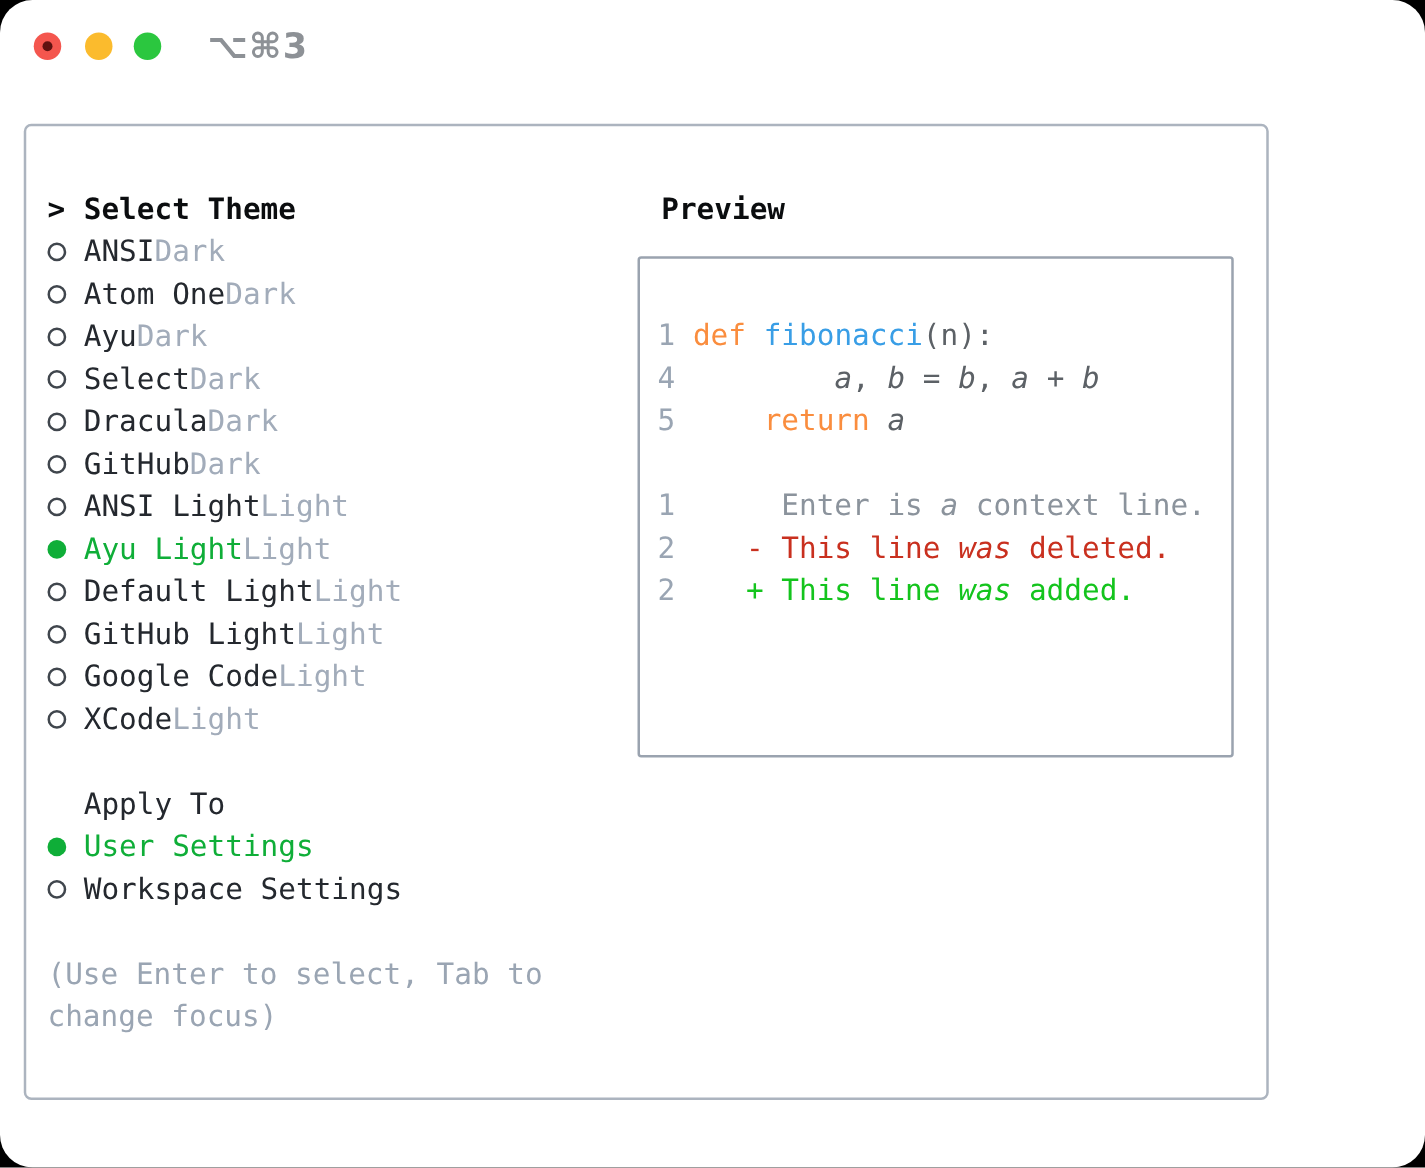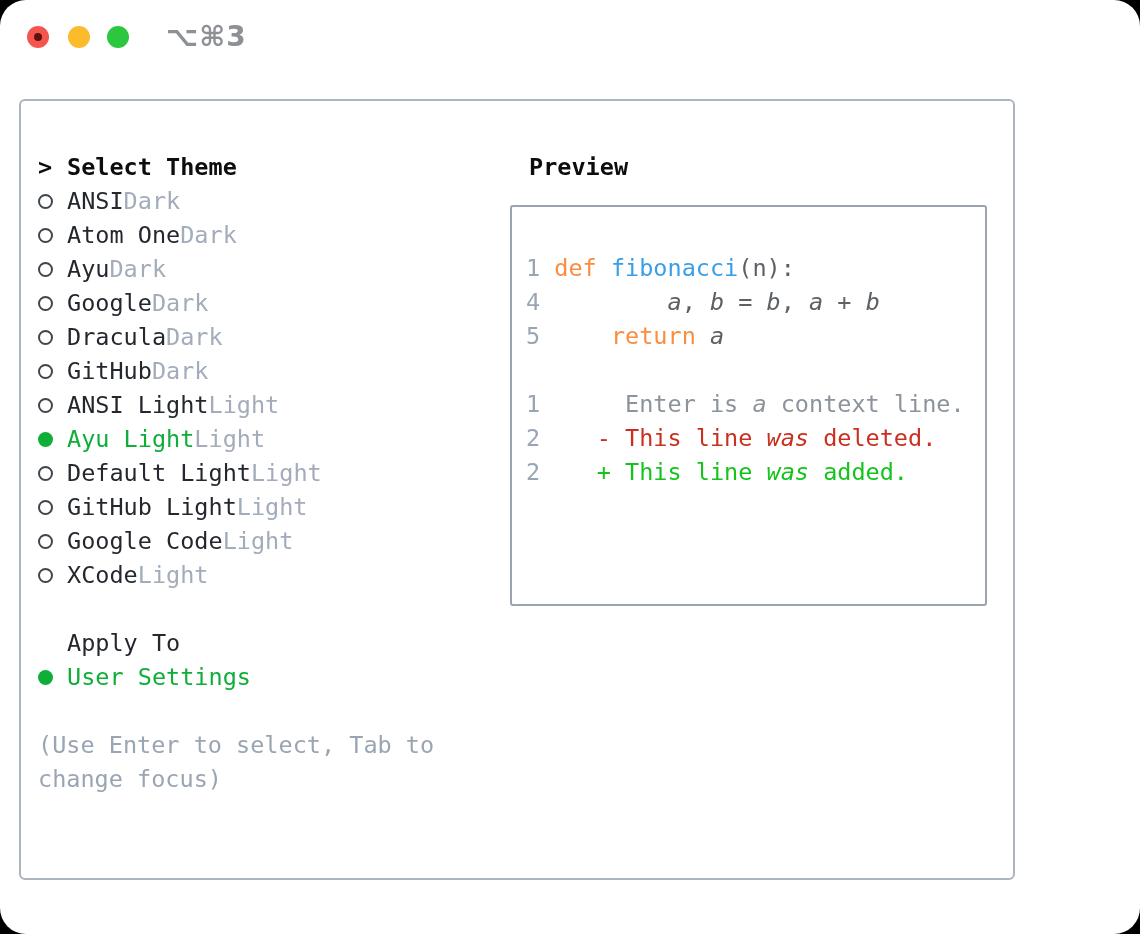--- a/index.html
+++ b/index.html
@@ -97,21 +97,21 @@
             <span class="gutter">
               <span class="radio"></span>
             </span>
             <span class="name">Ayu</span> 
             <span class="variant">Dark</span>
           </div>
           <div class="row">
             <span class="gutter">
               <span class="radio"></span>
             </span>
-            <span class="name">Google</span> 
+            <span class="name">Select</span> 
             <span class="variant">Dark</span>
           </div>
           <div class="row">
             <span class="gutter">
               <span class="radio"></span>
             </span>
             <span class="name">Dracula</span> 
             <span class="variant">Dark</span>
           </div>
           <div class="row">
@@ -171,20 +171,26 @@
         <span class="gutter"></span>
         <span>Apply To</span>
       </div>
 
       <div id="apply-list">
           <div class="row">
             <span class="gutter">
               <span class="radio sel"></span>
             </span>
             <span class="name sel">User Settings</span>
+          </div>
+          <div class="row">
+            <span class="gutter">
+              <span class="radio"></span>
+            </span>
+            <span class="name">Workspace Settings</span>
           </div>
         </div>
 
       <div class="row"></div>
 
       <div>
         <div class="row hl">(Use Enter to select, Tab to</div>
         <div class="row hl">change focus)</div>
       </div>
     </div>

